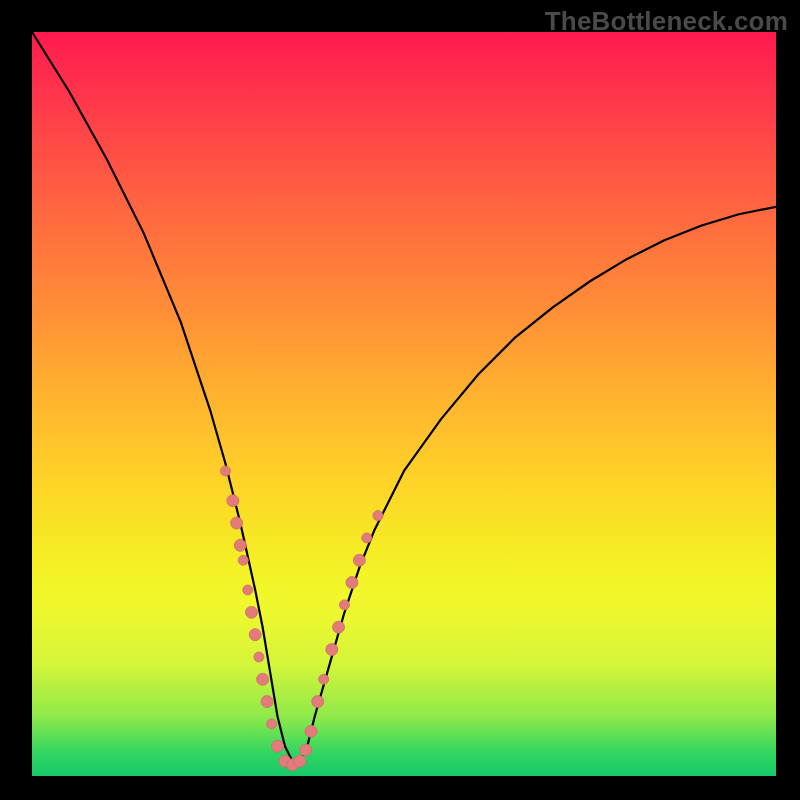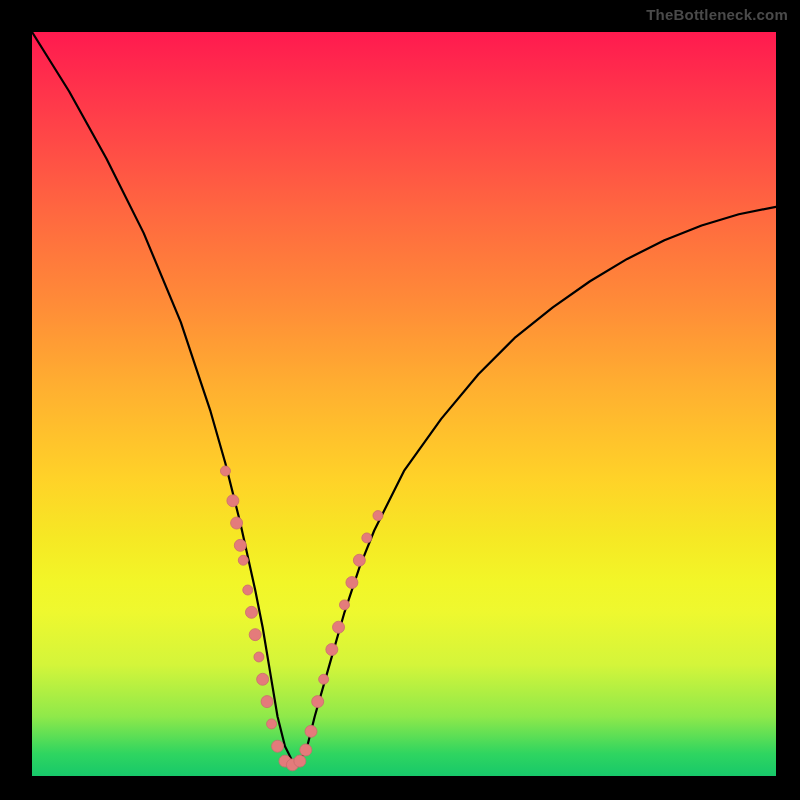--- a/index.html
+++ b/index.html
@@ -40,21 +40,21 @@
       #8fe94a 92%,
       #2fd560 97%,
       #17c86a 100%
     );
   }
   .watermark {
     position: absolute;
     top: 6px;
     right: 12px;
     color: #4a4a4a;
-    font-size: 15px;
+    font-size: 26px;
     font-weight: 600;
     letter-spacing: 0.2px;
     pointer-events: none;
   }
   svg.overlay {
     position: absolute;
     left: 0;
     top: 0;
     width: 744px;
     height: 744px;

